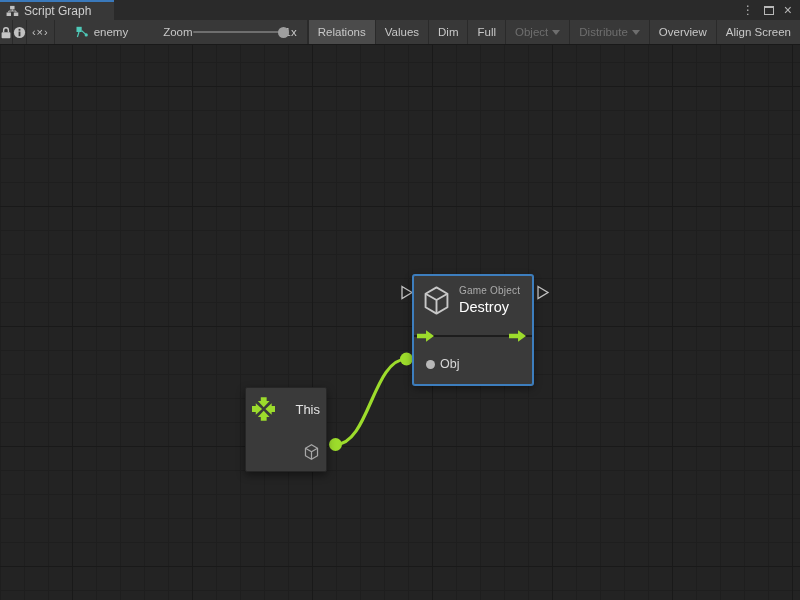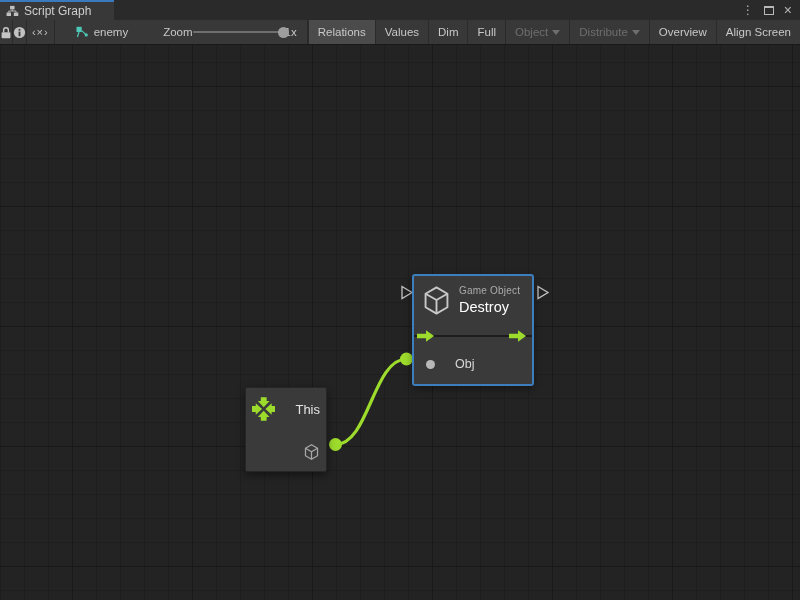--- a/index.html
+++ b/index.html
@@ -44,21 +44,21 @@
   .node { position:absolute; z-index:2; background:#3a3a3a; border-radius:2px; box-shadow:0 3px 9px rgba(0,0,0,0.45); }
   .node-destroy { left:413px; top:230px; width:120px; height:110px; border:1px solid #3d7ebe; box-shadow:0 0 0 1px #3d7ebe, 0 3px 9px rgba(0,0,0,0.45); }
   .nd-header { height:48px; display:flex; align-items:center; gap:9px; padding:0 8px 0 9px; }
   .nd-cat { font-size:10px; color:#ababab; letter-spacing:0.2px; }
   .nd-title { font-size:14.5px; color:#ffffff; margin-top:3px; }
   .nd-flow { position:relative; height:24px; }
   .relation-line { position:absolute; left:0; right:0; top:11px; height:2px; background:#1d1d1d; }
   .flow-arrow { position:absolute; top:6px; }
   .flow-arrow.in { left:3px; }
   .flow-arrow.out { right:6px; }
-  .nd-objrow { display:flex; align-items:center; gap:20px; padding:9px 0 0 12px; }
+  .nd-objrow { display:flex; align-items:center; gap:5px; padding:9px 0 0 12px; }
   .port-dot { width:9px; height:9px; border-radius:50%; background:#b8b8b8; }
   .nd-objlabel { font-size:12.5px; color:#d8d8d8; }
 
   .node-this { left:245px; top:342px; width:82px; height:85px; border:1px solid #262626; }
   .nt-header { display:flex; align-items:center; gap:20px; padding:7px 6px 0 6px; }
   .nt-title { font-size:13px; color:#e4e4e4; }
   .nt-cube { position:absolute; right:7px; bottom:11px; }
 </style>
 </head>
 <body>

